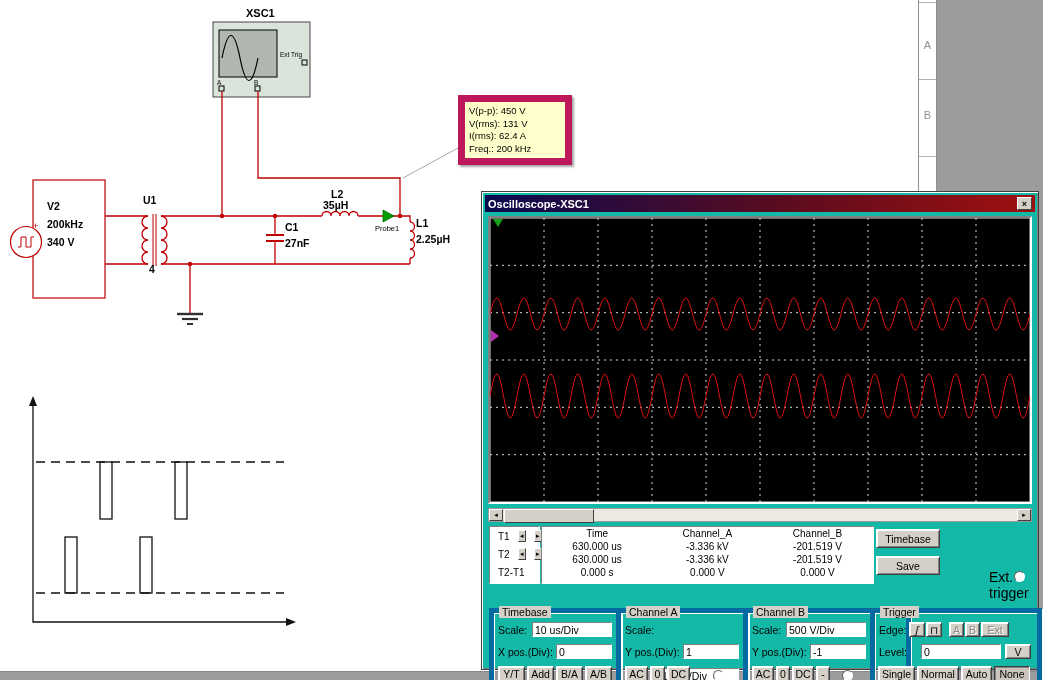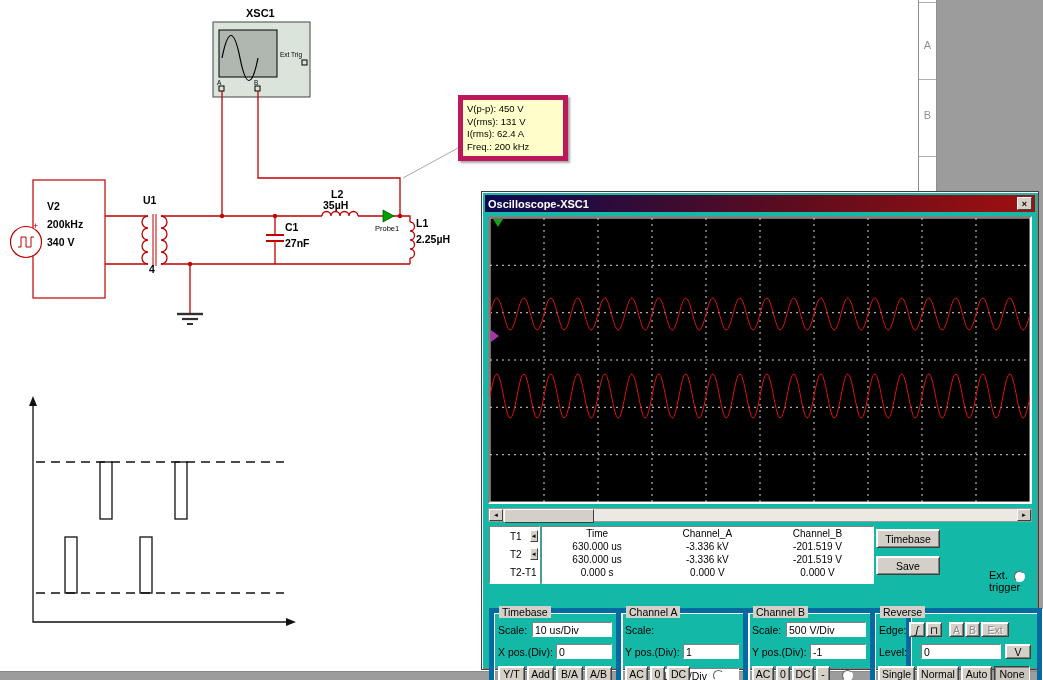--- a/index.html
+++ b/index.html
@@ -8,60 +8,60 @@
   .abs{position:absolute;}
 
   
   #right-gray{left:935px;top:0;width:108px;height:680px;background:#9c9c9c;}
   #bottom-gray{left:0;top:671px;width:1043px;height:9px;background:#9c9c9c;border-top:1px solid #8a8a8a;}
   #sheet-strip{left:918px;top:0;width:17px;height:671px;background:#ffffff;border-left:1px solid #8f8f8f;border-right:1px solid #8f8f8f;}
   .sheet-letter{position:absolute;left:0;width:17px;text-align:center;color:#909090;font-size:11px;}
   .sheet-tick{position:absolute;left:0;width:17px;height:0;border-top:1px solid #b0b0b0;}
 
   
-  #probe-tip{left:458px;top:95px;width:92px;background:#ffffcc;border:5px solid #be185d;box-shadow:2px 2px 2px rgba(0,0,0,.35);padding:3px 4px;font-size:9.5px;line-height:12.5px;color:#000;}
+  #probe-tip{left:458px;top:95px;width:92px;background:#ffffcc;border:7px solid #be185d;box-shadow:2px 2px 2px rgba(0,0,0,.35);padding:3px 4px;font-size:9.5px;line-height:12.5px;color:#000;}
 
   
   #osc{left:481px;top:191px;width:556px;height:477px;background:#14b8a6;border:1px solid #404040;
        box-shadow:inset 1px 1px 0 #ffffff, inset -1px -1px 0 #808080;}
   #osc .titlebar{position:absolute;left:3px;top:3px;right:3px;height:17px;
        background:linear-gradient(90deg,#0a0a50 0%,#5c0c1e 55%,#a01010 100%);
        color:#fff;font-size:11px;font-weight:bold;display:flex;align-items:center;padding:0 3px;}
   #osc .close{margin-left:auto;width:15px;height:13px;background:#d4d0c8;color:#000;
        border:1px solid;border-color:#ffffff #404040 #404040 #ffffff;font-size:9px;font-weight:bold;
        line-height:10px;text-align:center;padding:0;cursor:default;}
   #osc .screen{position:absolute;left:6px;top:24px;width:540px;height:284px;background:#000;
        border:2px solid;border-color:#808080 #ffffff #ffffff #808080;}
   #osc .hscroll{position:absolute;left:6px;top:316px;width:544px;height:14px;background:#ece9e2;
        border:1px solid #9a9a9a;box-sizing:border-box;}
   .sb-btn{position:absolute;top:0;width:14px;height:12px;background:#d4d0c8;border:1px solid;
        border-color:#ffffff #404040 #404040 #ffffff;font-size:6px;text-align:center;line-height:11px;padding:0;}
   .sb-thumb{position:absolute;left:15px;top:0;width:88px;height:12px;background:#d4d0c8;border:1px solid;
        border-color:#ffffff #404040 #404040 #ffffff;}
   .sunken{background:#fff;border:1px solid;border-color:#808080 #ffffff #ffffff #808080;}
   #tbox{left:7px;top:334px;width:49px;height:56px;font-size:10px;}
-  #tbox .trow{display:flex;align-items:center;height:18px;padding-left:20px;gap:8px;}
+  #tbox .trow{display:flex;align-items:center;height:18px;padding-left:8px;gap:8px;}
   .mini-btn{width:11px;height:12px;background:#d4d0c8;border:1px solid;border-color:#ffffff #404040 #404040 #ffffff;
        font-size:6px;line-height:10px;text-align:center;padding:0;}
   #rtable{left:59px;top:334px;width:331px;height:56px;font-size:10px;}
   #rtable .rrow{display:flex;height:13px;align-items:center;}
   #rtable .rcell{width:33.3%;text-align:center;white-space:nowrap;}
   .btn{background:#d4d0c8;border:1px solid;border-color:#ffffff #404040 #404040 #ffffff;
        box-shadow:inset 1px 1px 0 #ffffff, inset -1px -1px 0 #808080;
        font-size:10.5px;font-family:"Liberation Sans",sans-serif;padding:0;text-align:center;cursor:default;}
   .btn.pressed{border-color:#404040 #ffffff #ffffff #404040;box-shadow:inset 1px 1px 0 #808080;background:#cac6be;}
   .btn.dim{color:#8a8a8a;text-shadow:1px 1px 0 #fff;}
   .field{background:#fff;border:1px solid;border-color:#808080 #ffffff #ffffff #808080;
        font-size:10.5px;font-family:"Liberation Sans",sans-serif;padding:0 2px;height:15px;box-sizing:border-box;}
   .group{position:absolute;top:416px;height:76px;border:5px solid #0369a1;box-shadow:1px 1px 0 #ffffff, inset 1px 1px 0 #ffffff;text-decoration:underline;}
   .gtitle{position:absolute;top:-7px;left:5px;background:#d4d0c8;padding:0 3px;font-size:10.5px;}
   .glabel{position:absolute;font-size:10.5px;white-space:nowrap;}
   .radio{position:absolute;width:9px;height:9px;border-radius:50%;background:#fff;
        border:1px solid;border-color:#606060 #ffffff #ffffff #606060;}
-  #ext-trig-label{left:463px;top:377px;font-size:11px;padding-left:44px;}
+  #ext-trig-label{left:463px;top:377px;font-size:14px;padding-left:44px;}
 </style>
 </head>
 <body>
 
 <div id="stage">
 
   <svg class="abs" width="918" height="671" style="left:0;top:0;">
 
     <g>
       <text x="246" y="17" font-size="11" font-weight="bold" fill="#000">XSC1</text>
@@ -285,21 +285,21 @@
       <span class="glabel" style="left:4px;top:33px;">Y pos.(Div):</span>
       <input class="abs field" style="left: 62px; top: 31px; width: 56px;" value="-1">
       <button class="abs btn" style="left:4px;top:53px;width:22px;height:16px;">AC</button>
       <button class="abs btn" style="left:28px;top:53px;width:14px;height:16px;">0</button>
       <button class="abs btn" style="left:44px;top:53px;width:22px;height:16px;">DC</button>
       <button class="abs btn" style="left:68px;top:53px;width:14px;height:16px;">-</button>
       <span class="radio" style="left:94px;top:57px;"></span>
     </div>
 
     <div class="group" style="left:388px;width:162px;">
-      <span class="gtitle">Reverse</span>
+      <span class="gtitle">Trigger</span>
       <span class="glabel" style="left:4px;top:11px;">Edge:</span>
       <button class="abs btn" style="left:34px;top:9px;width:16px;height:15px;font-style:italic;">ʃ</button>
       <button class="abs btn" style="left:51px;top:9px;width:16px;height:15px;">⊓</button>
       <button class="abs btn dim" style="left:74px;top:9px;width:15px;height:15px;">A</button>
       <button class="abs btn dim" style="left:90px;top:9px;width:15px;height:15px;">B</button>
       <button class="abs btn dim" style="left:106px;top:9px;width:28px;height:15px;">Ext</button>
       <span class="glabel" style="left:4px;top:33px;">Level:</span>
       <input class="abs field" style="left: 46px; top: 31px; width: 80px;" value="0">
       <button class="abs btn" style="left:130px;top:31px;width:26px;height:15px;">V</button>
       <button class="abs btn" style="left:3px;top:53px;width:37px;height:16px;">Single</button>

